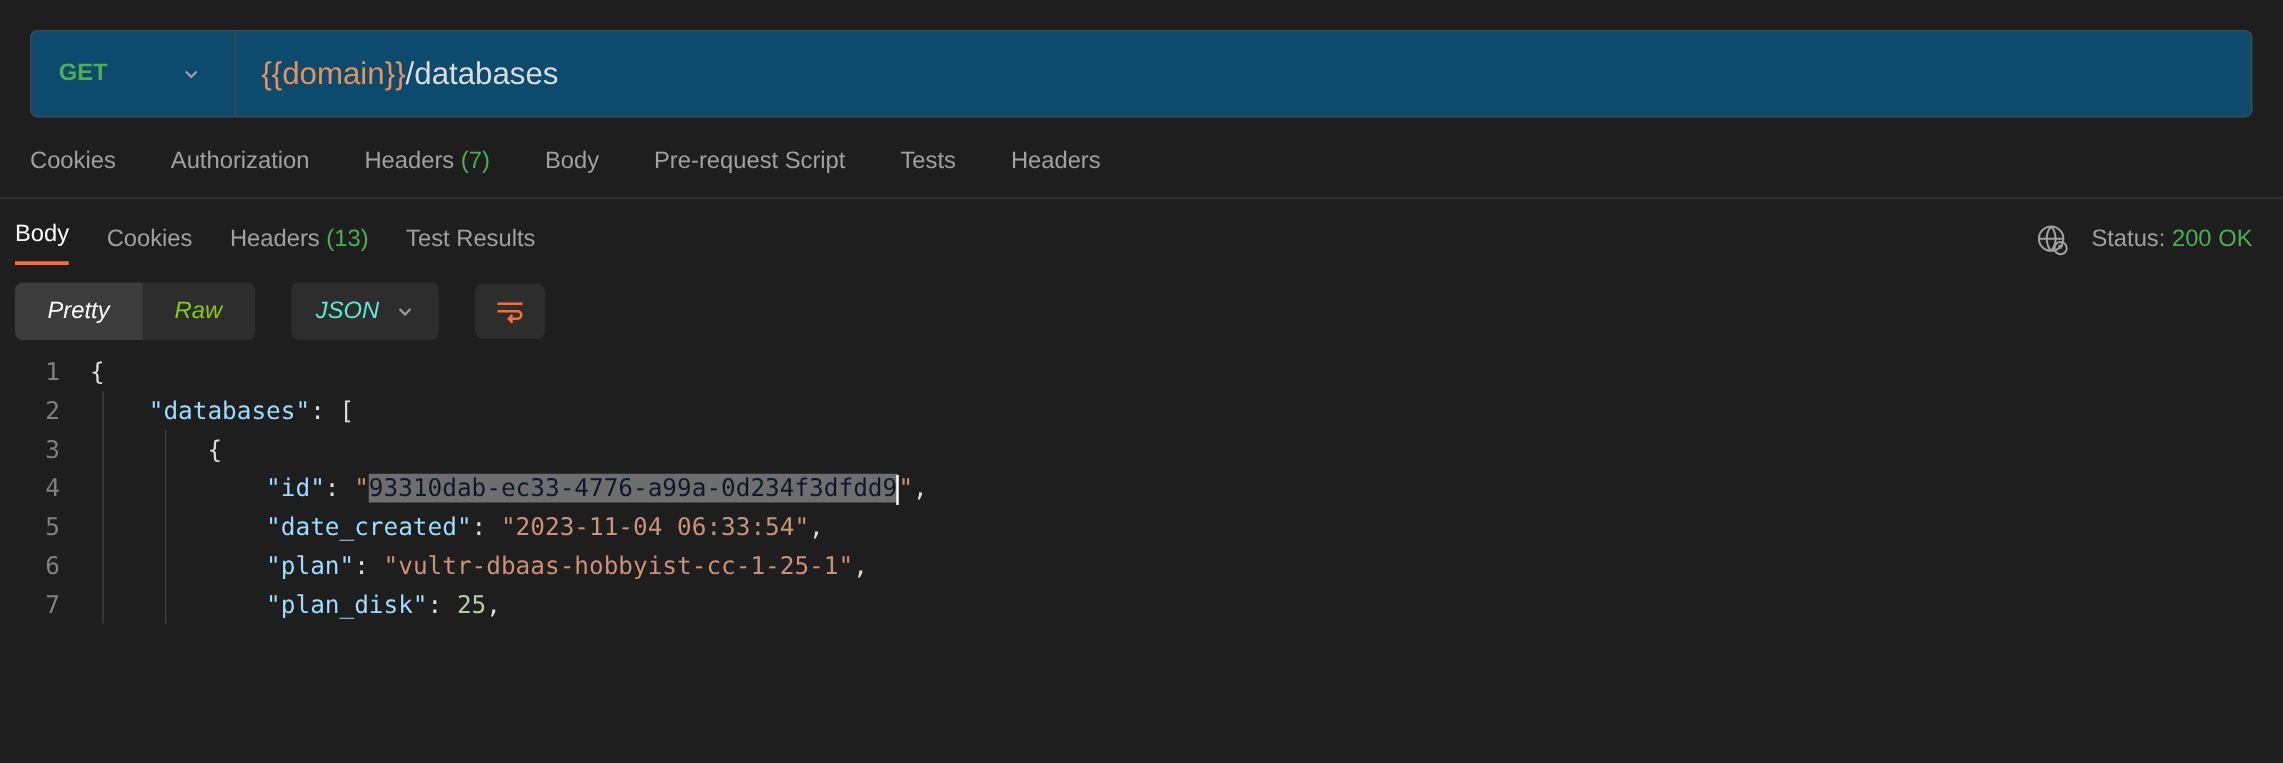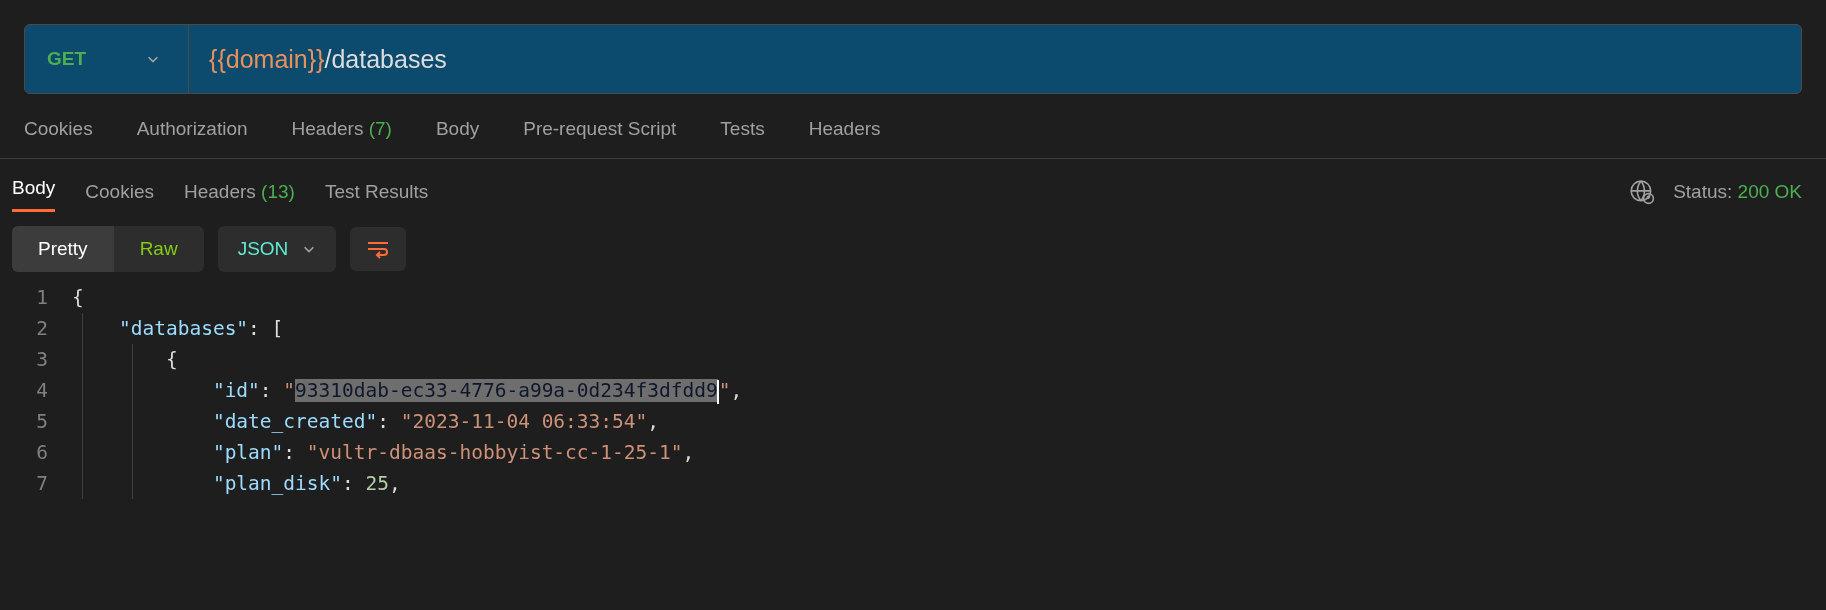--- a/index.html
+++ b/index.html
@@ -78,22 +78,23 @@
     gap: 18px;
     text-align: center;
   }
   .status-text { font-size: 19px; }
   .status-text .ok { color: #4caf50; }
   .globe-icon { width: 26px; height: 26px; stroke: #a0a0a0; fill: none; stroke-width: 1.5; }
 
   .format-row {
     display: flex;
     align-items: center;
-    gap: 14px;
+    gap: 29px;
     padding: 14px 12px 10px 12px;
+    font-style: italic;
   }
   .format-group {
     display: flex;
     background: #2d2d2d;
     border-radius: 6px;
     overflow: hidden;
   }
   .format-btn {
     padding: 12px 26px;
     cursor: pointer;

